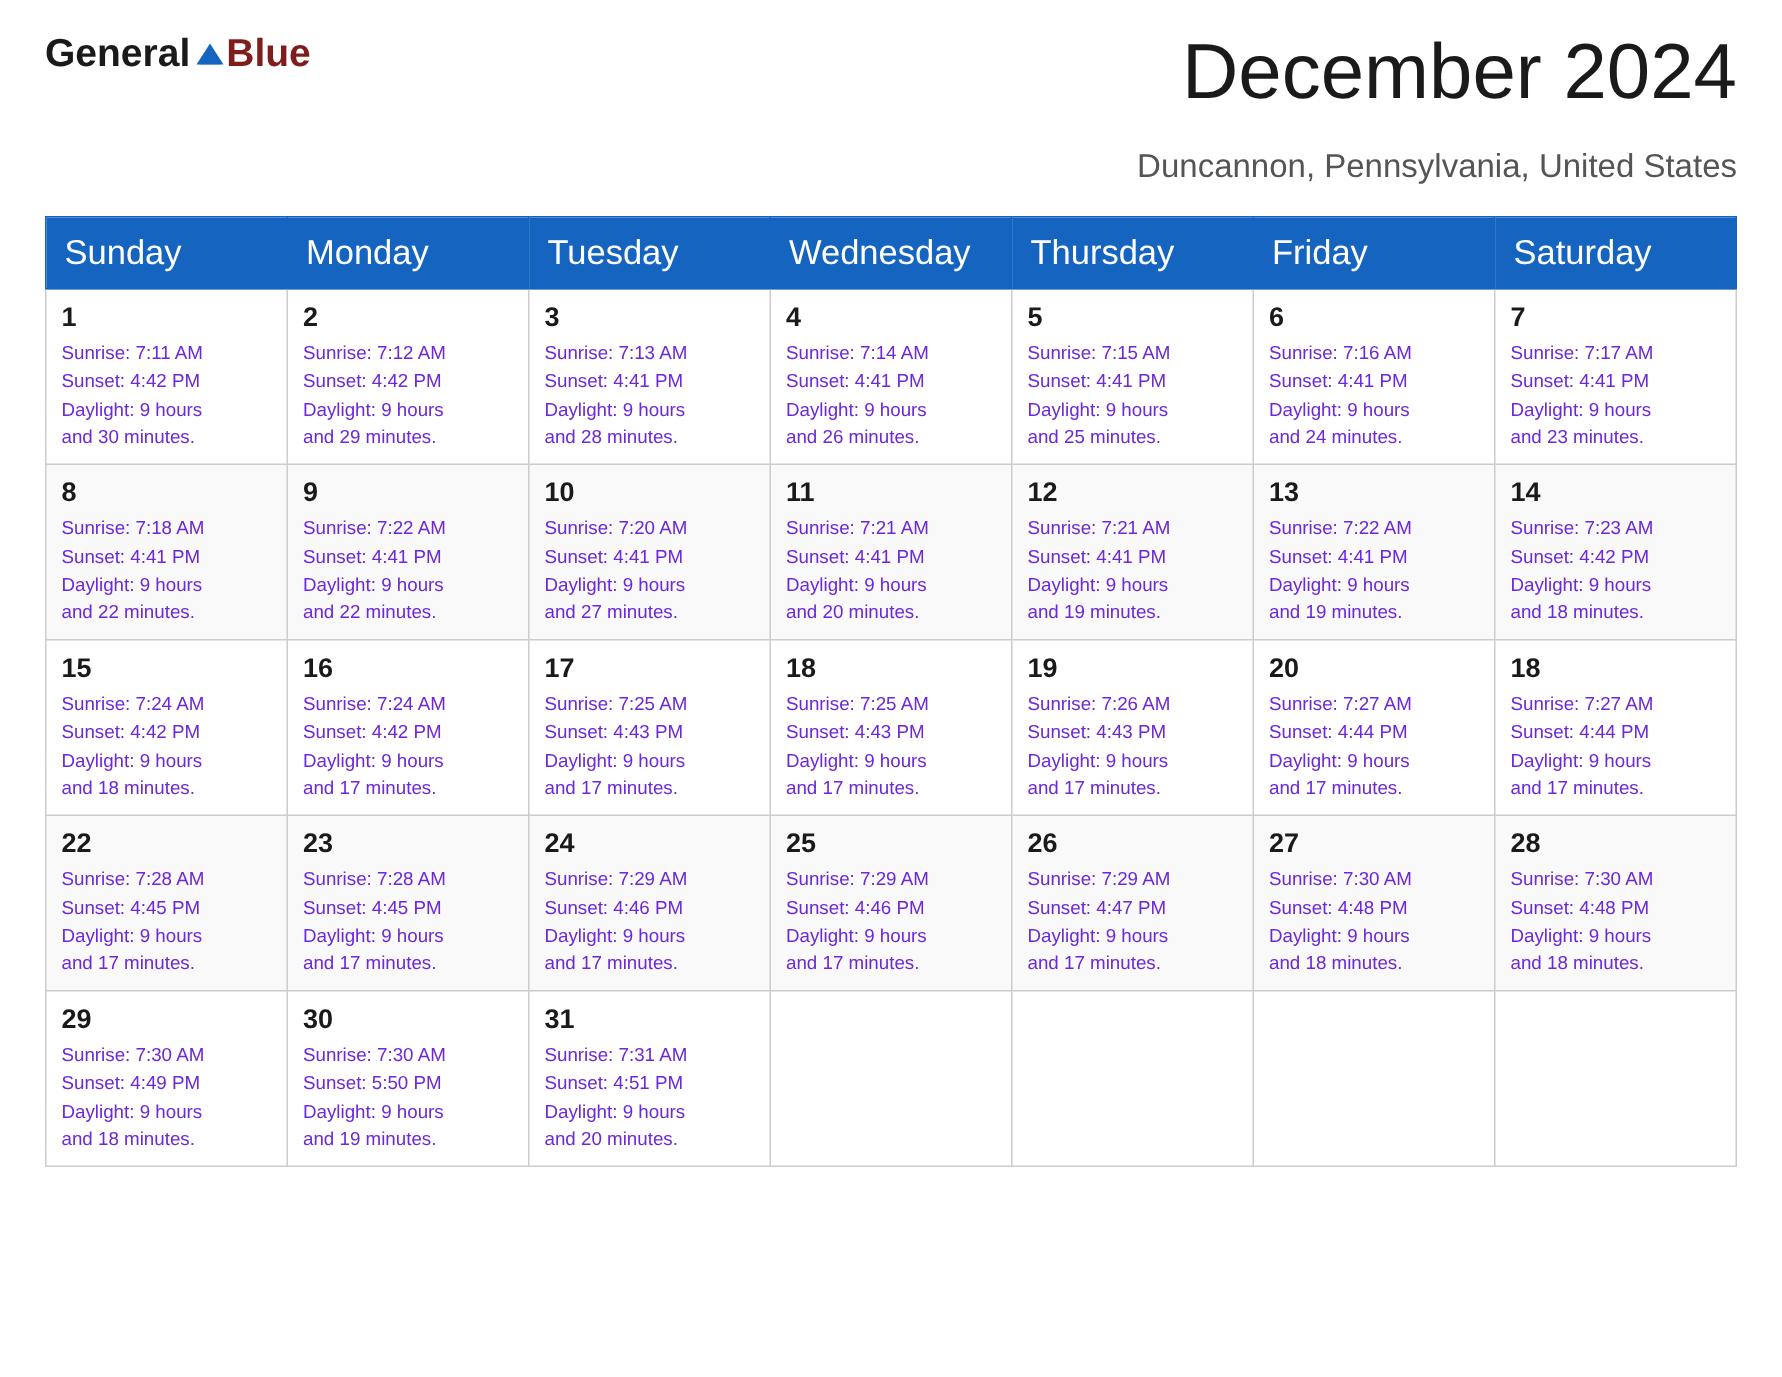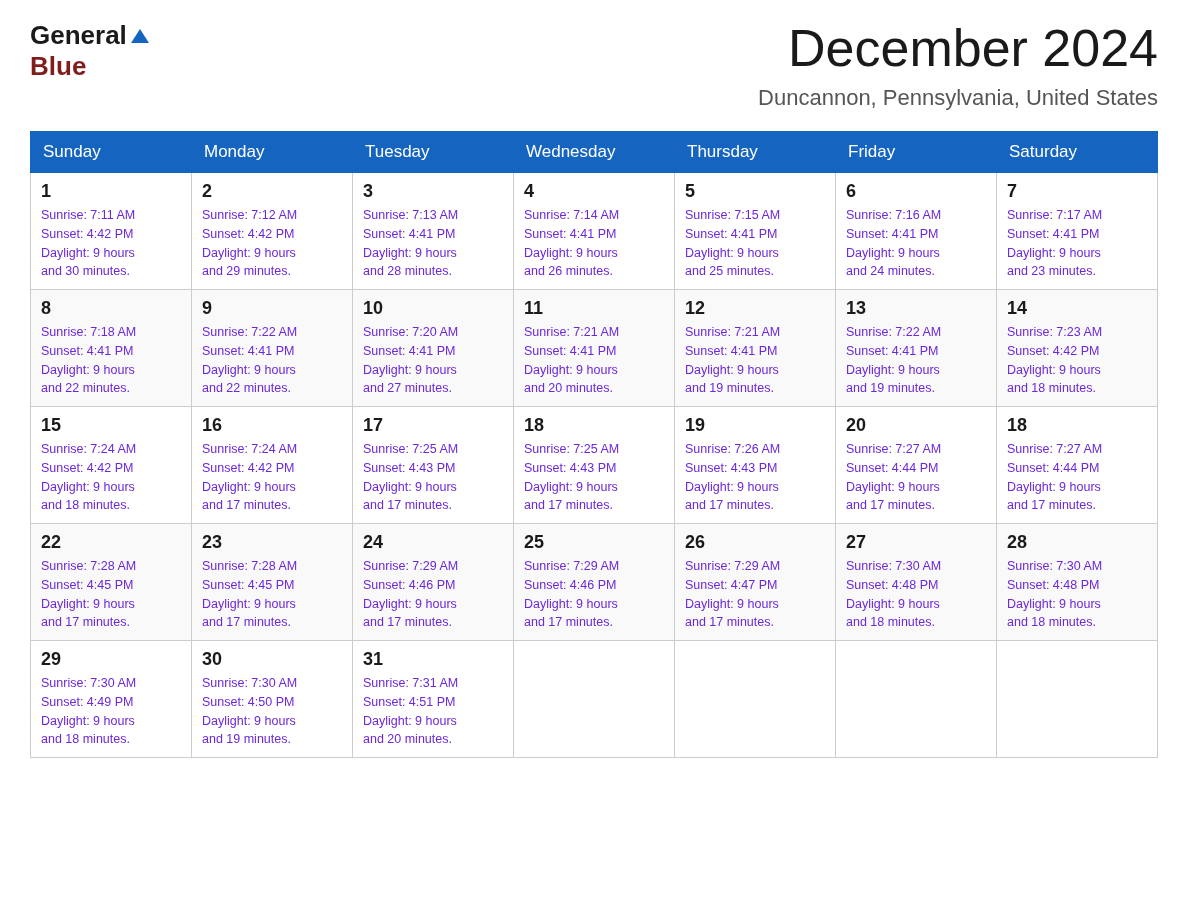--- a/index.html
+++ b/index.html
@@ -37,31 +37,31 @@
     .calendar-title {
       font-size: 52px;
       font-weight: normal;
       color: #1a1a1a;
       line-height: 1.1;
       text-align: right;
     }
     .calendar-subtitle {
       font-size: 22px;
       color: #555;
-      margin-top: 8px;
+      margin-top: 21px;
     }
     .calendar-table {
       width: 100%;
       border-collapse: collapse;
     }
     .calendar-table th {
       background-color: #1565c0;
       color: #fff;
       padding: 10px 12px;
-      font-size: 17px;
+      font-size: 23px;
       font-weight: normal;
       text-align: left;
       border: 1px solid #1565c0;
     }
     .calendar-table td {
       border: 1px solid #ccc;
       vertical-align: top;
       padding: 8px 10px;
       width: 14.28%;
       min-height: 110px;
@@ -82,21 +82,21 @@
       background: #fff;
     }
     .week-row:nth-child(even) td {
       background: #f9f9f9;
     }
     .empty-cell {
       background: #fff !important;
     }
     .logo-wrapper {
       display: flex;
-      flex-direction: column;
+      flex-direction: row;
       align-items: flex-start;
     }
     .logo-line {
       display: flex;
       align-items: center;
     }
   </style>
 </head>
 <body>
 
@@ -399,21 +399,21 @@
             <span>Sunrise: 7:30 AM</span><br>
             <span>Sunset: 4:49 PM</span><br>
             <span>Daylight: 9 hours</span><br>
             <span>and 18 minutes.</span>
           </div>
         </td>
         <td>
           <span class="day-number">30</span>
           <div class="day-info">
             <span>Sunrise: 7:30 AM</span><br>
-            <span>Sunset: 4:50 PM</span><br>
+            <span>Sunset: 5:50 PM</span><br>
             <span>Daylight: 9 hours</span><br>
             <span>and 19 minutes.</span>
           </div>
         </td>
         <td>
           <span class="day-number">31</span>
           <div class="day-info">
             <span>Sunrise: 7:31 AM</span><br>
             <span>Sunset: 4:51 PM</span><br>
             <span>Daylight: 9 hours</span><br>

